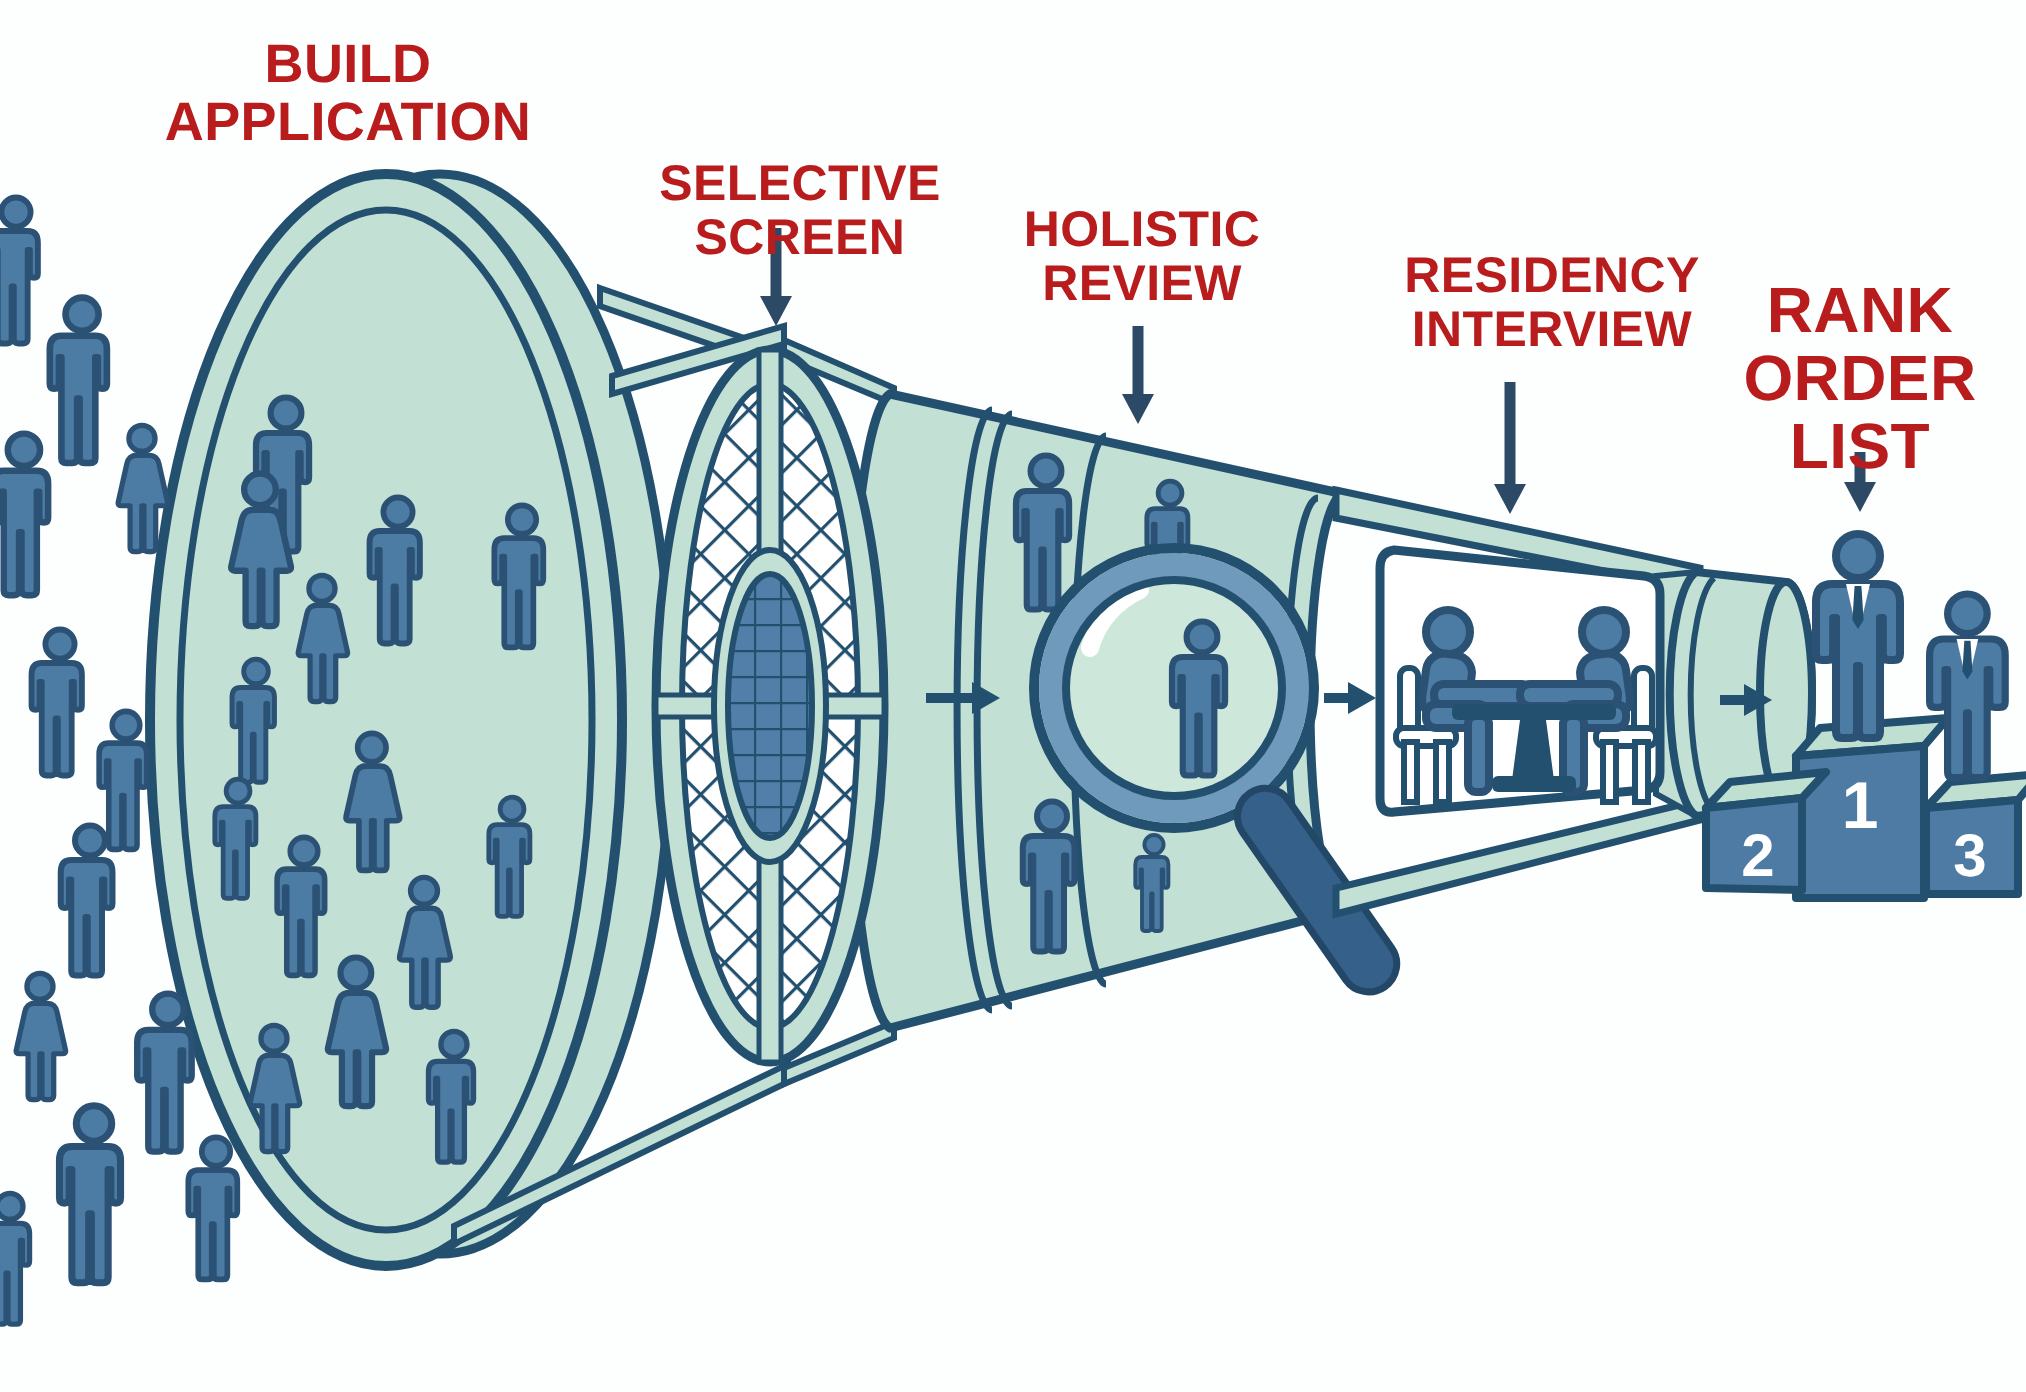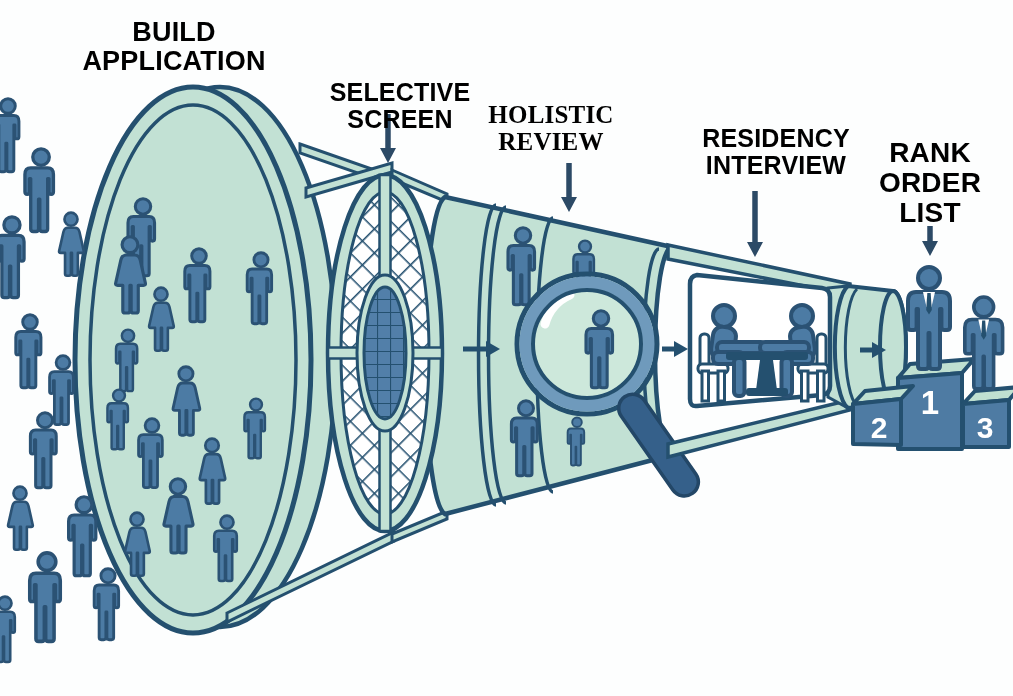--- a/index.html
+++ b/index.html
@@ -4,27 +4,27 @@
 <style>
   html,body { margin:0; padding:0; background:#fff; }
   #canvas {
     position:relative; width:1013px; height:696px; background:#fdfefe;
     overflow:hidden; font-family:"Liberation Sans", sans-serif;
   }
   #art { position:absolute; left:0; top:0; }
   .lbl {
     position:absolute; transform:translateX(-50%);
     font-weight:bold; font-size:25px; line-height:1.07;
-    color:#000000; text-align:center; white-space:pre-line; letter-spacing:0.2px;
+    color:#b91c1c; text-align:center; white-space:pre-line; letter-spacing:0.2px;
   }
   #lbl-build { left:174px; top:18px; font-size:27px; }
   #lbl-selective { left:400px; top:54px;margin-top:25px; }
-  #lbl-holistic  { left:551px; top:102px;font-family:Liberation Serif, serif; }
+  #lbl-holistic  { left:571px; top:102px; }
   #lbl-residency { left:754px; top:125px;margin-left:22px; }
-  #lbl-rank      { left:930px; top:138px; font-size:28px; }
+  #lbl-rank      { left:930px; top:138px; font-size:32px; }
 
   .mint   { fill:#c2e1d4; stroke:#24506f; }
   .line   { fill:none; stroke:#24506f; }
   .navy   { fill:#24506f; stroke:none; }
   .person { fill:#4c7ba4; stroke:#2b5274; stroke-width:4; stroke-linejoin:round; }
   .white  { fill:#ffffff; stroke:#24506f; }
   .blkfront { fill:#4e7ba3; stroke:#24506f; stroke-width:4; stroke-linejoin:round; }
   .blktop   { fill:#bfe0d1; stroke:#24506f; stroke-width:4; stroke-linejoin:round; }
   .ranknum  { fill:#ffffff; font-family:"Liberation Sans",sans-serif; font-weight:bold; text-anchor:middle; }
 </style>

